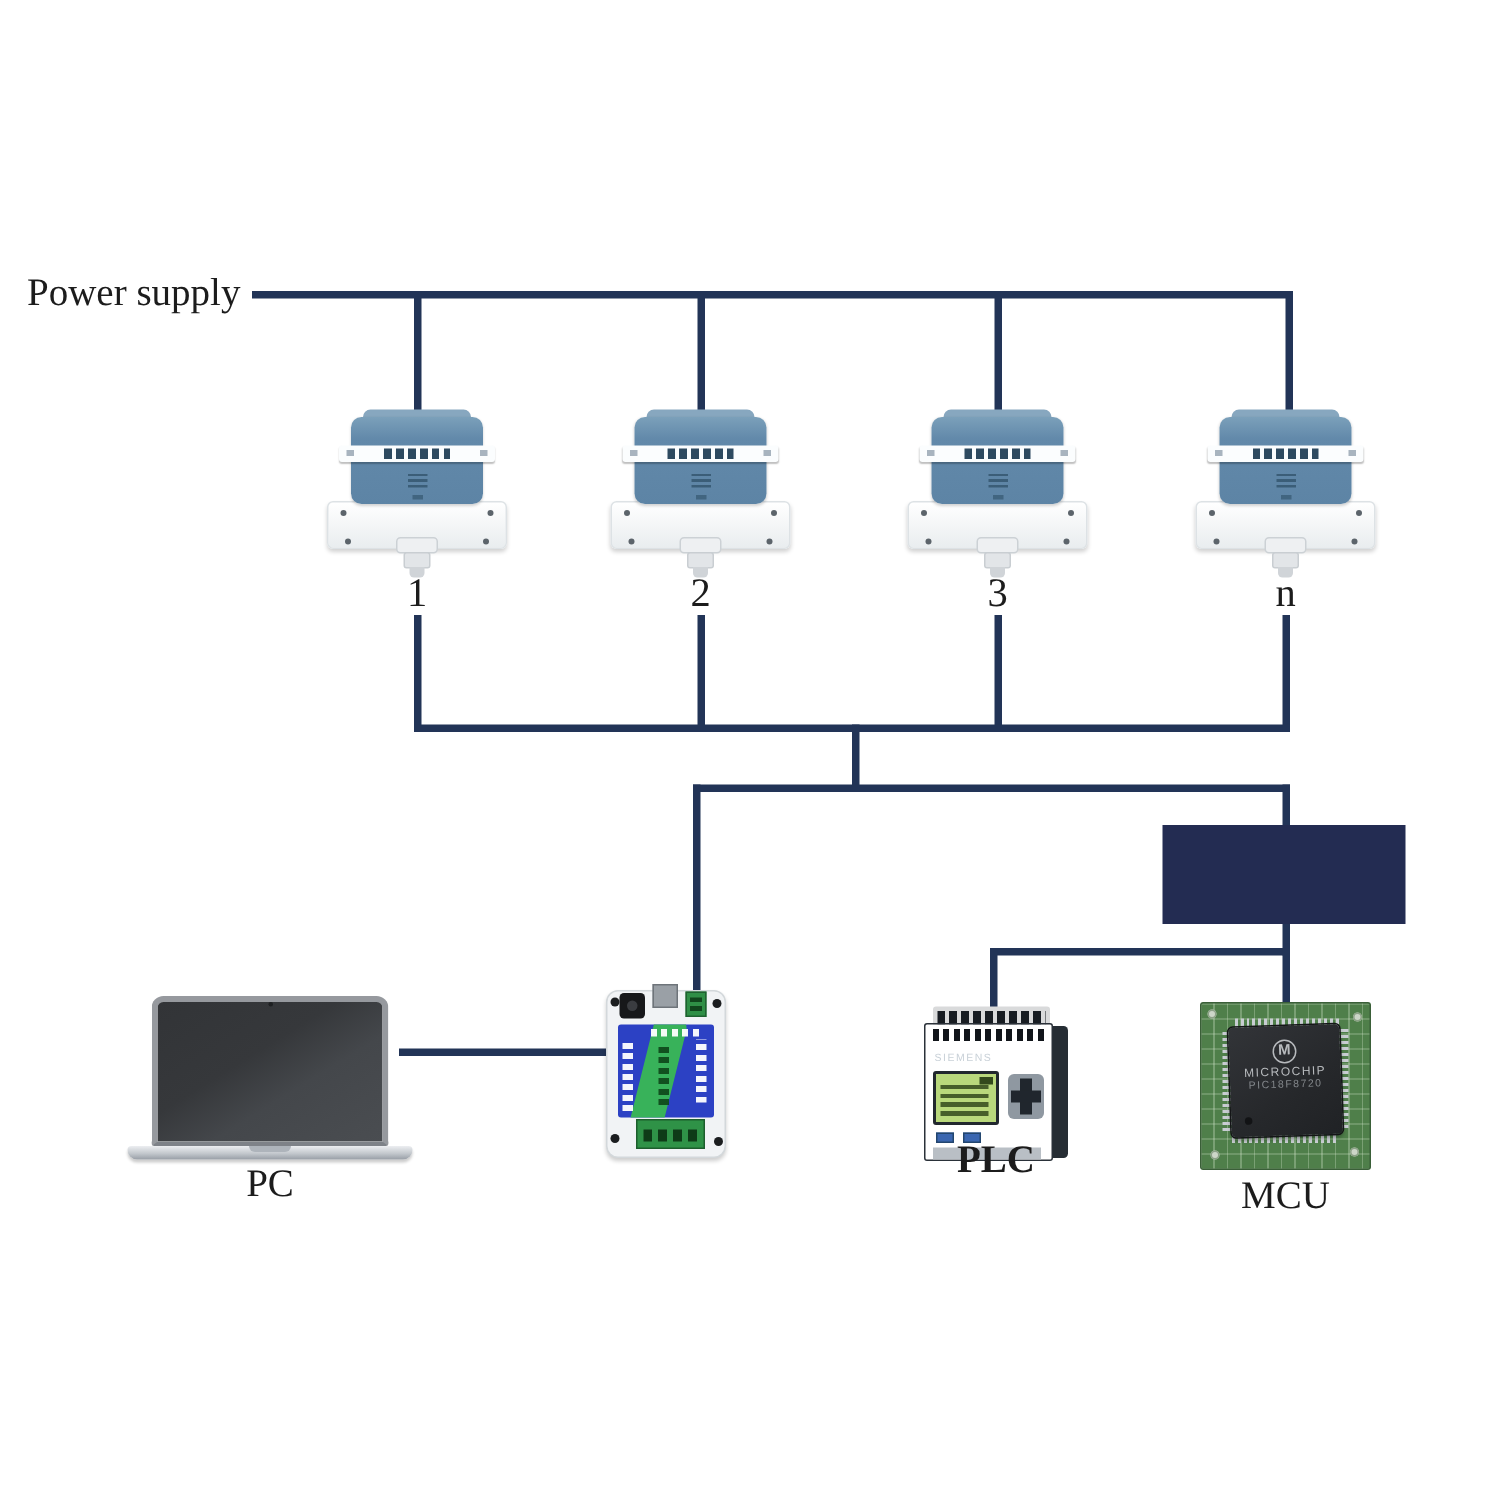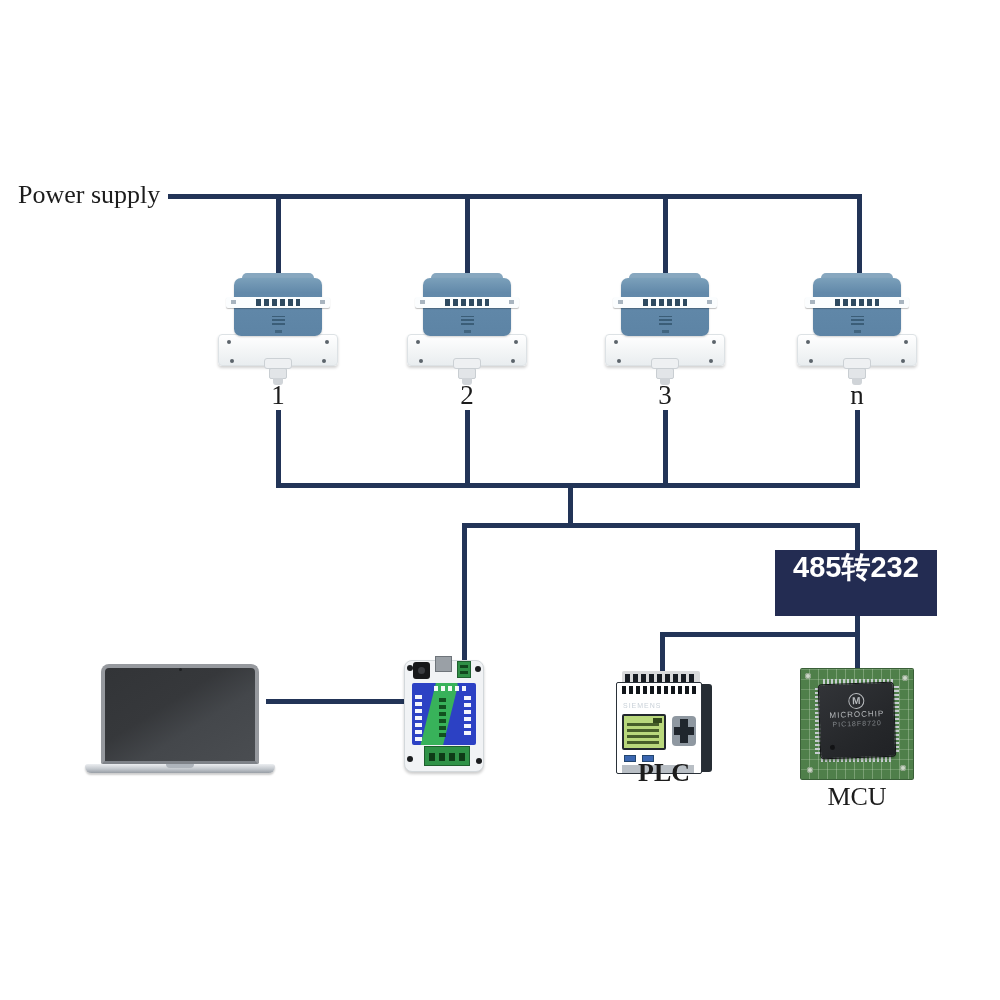--- a/index.html
+++ b/index.html
@@ -207,29 +207,29 @@
     <div class="scr" style="left:112px;top:70px;"></div>
     <div class="scr" style="left:17px;top:89px;"></div>
     <div class="scr" style="left:109px;top:89px;"></div>
     <div class="gl1"></div>
     <div class="gl2"></div>
     <div class="gl3"></div>
     <div class="s-num">n</div>
   </div>
 
   <div class="convbox">
-    <div>485转232</div>
   </div>
 
   <div class="laptop">
     <div class="lap-screen"></div>
     <div class="lap-cam"></div>
     <div class="lap-base"></div>
     <div class="lap-notch"></div>
   </div>
+  <div class="lbl center" style="left:85px;top:776px;width:190px;">PC</div>
 
   <div class="module">
     <div class="m-body"></div>
     <div class="m-jack"></div>
     <div class="m-usb"></div>
     <div class="m-term2"></div>
     <div class="m-panel">
       <div class="m-stripe"></div>
       <div class="m-ht"></div>
       <div class="m-vt" style="left:3px;top:12px;height:46px;"></div>

